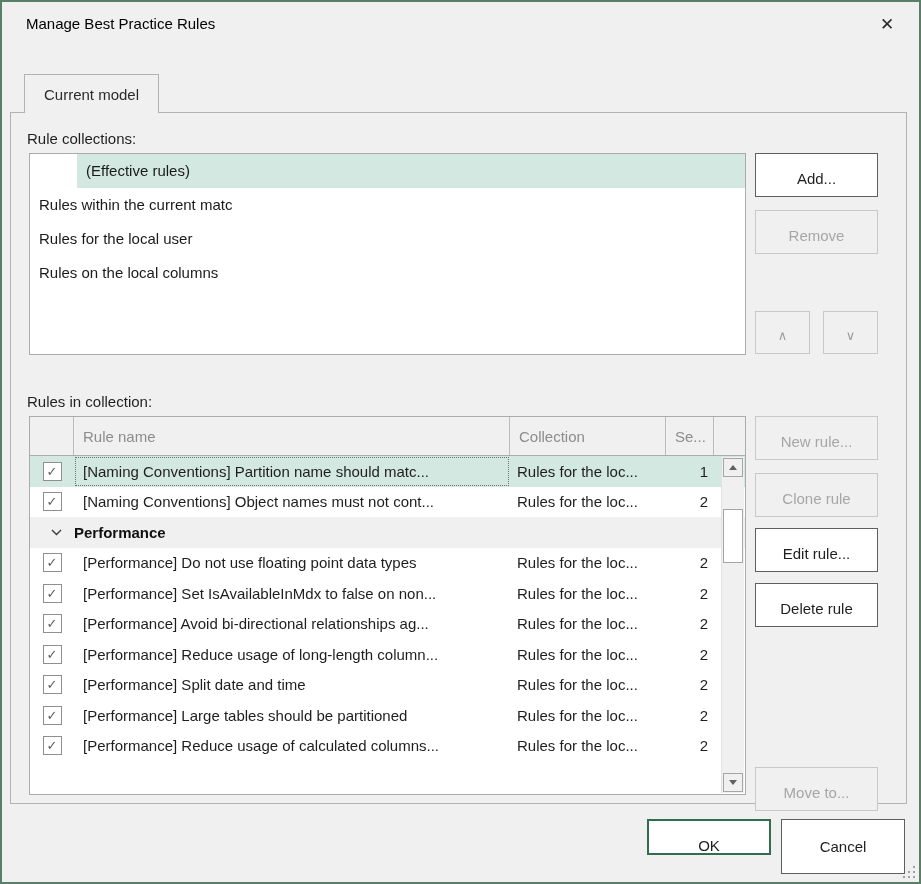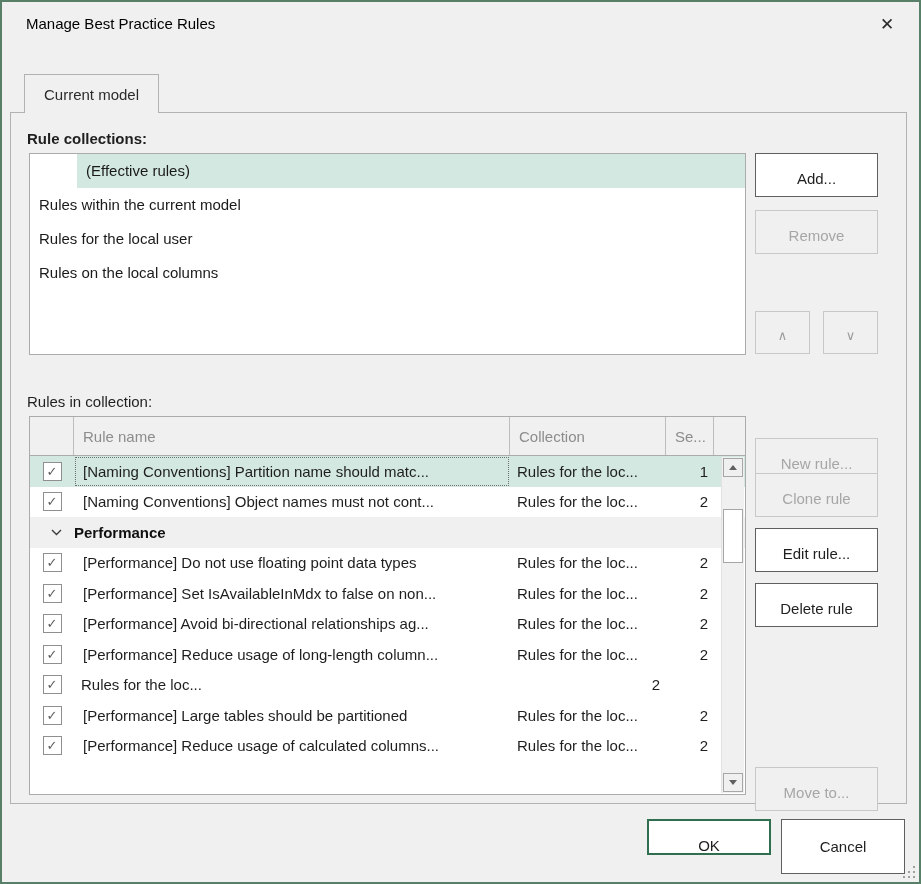--- a/index.html
+++ b/index.html
@@ -70,28 +70,28 @@
 <body>
 
 <div class="dialog">
 
   <div class="abs title">Manage Best Practice Rules</div>
   <button class="abs close-btn">✕</button>
 
   <div class="abs tabpage"></div>
   <div class="abs tab">Current model</div>
 
-  <div class="abs lbl" style="left:25px;top:128px;font-weight:bold;">Rule collections:</div>
+  <div class="abs lbl" style="left:25px;top:128px;">Rule collections:</div>
 
   <div class="abs listbox">
       <div class="list-item selected">
     <span>(Effective rules)</span>
   </div>
       <div class="list-item">
-    <span>Rules within the current model</span>
+    <span>Rules within the current matc</span>
   </div>
       <div class="list-item">
     <span>Rules for the local user</span>
   </div>
       <div class="list-item">
     <span>Rules on the local columns</span>
   </div>
     </div>
 
   <button class="abs btn" style="left:753px;top:151px;">Add...</button>
@@ -183,20 +183,21 @@
     <div class="cell coll">Rules for the loc...</div>
     <div class="cell sev">2</div>
     <div class="cell"></div>
   </div>
         <div class="trow rule">
     <div class="cbwrap">
       <span class="cb">
         <span class="mark">✓</span>
       </span>
     </div>
+    <div class="cell name">[Performance] Split date and time</div>
     <div class="cell coll">Rules for the loc...</div>
     <div class="cell sev">2</div>
     <div class="cell"></div>
   </div>
         <div class="trow rule">
     <div class="cbwrap">
       <span class="cb">
         <span class="mark">✓</span>
       </span>
     </div>
@@ -221,21 +222,21 @@
       <div class="sb-btn sb-up">
           <span class="tri-up"></span>
         </div>
       <div class="sb-thumb"></div>
       <div class="sb-btn sb-down">
           <span class="tri-down"></span>
         </div>
     </div>
   </div>
 
-  <button class="abs btn disabled" style="left:753px;top:414px;margin-top:22px;">New rule...</button>
+  <button class="abs btn disabled" style="left:753px;top:414px;">New rule...</button>
   <button class="abs btn disabled" style="left:753px;top:471px;">Clone rule</button>
   <button class="abs btn" style="left:753px;top:526px;">Edit rule...</button>
   <button class="abs btn" style="left:753px;top:581px;">Delete rule</button>
   <button class="abs btn disabled" style="left:753px;top:765px;">Move to...</button>
 
   <button class="abs btn ok" style="left:645px;top:817px;width:124px;height:33px;">OK</button>
   <button class="abs btn" style="left:779px;top:817px;width:124px;height:55px;">Cancel</button>
 
   <div class="abs grip">
     <i class="d1"></i>

